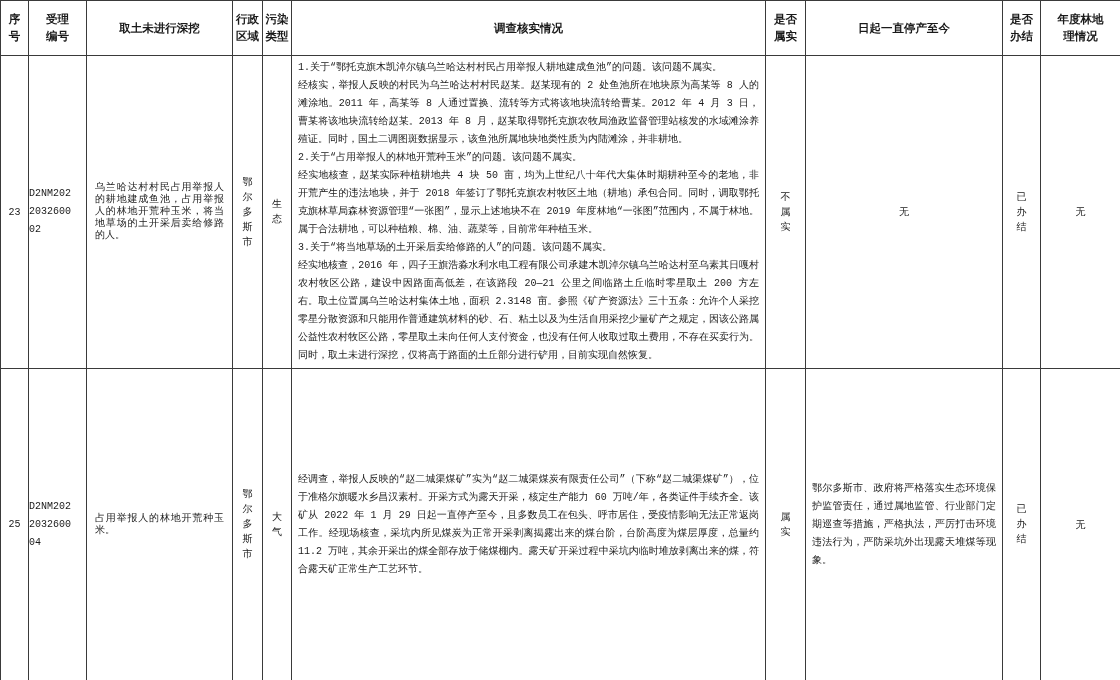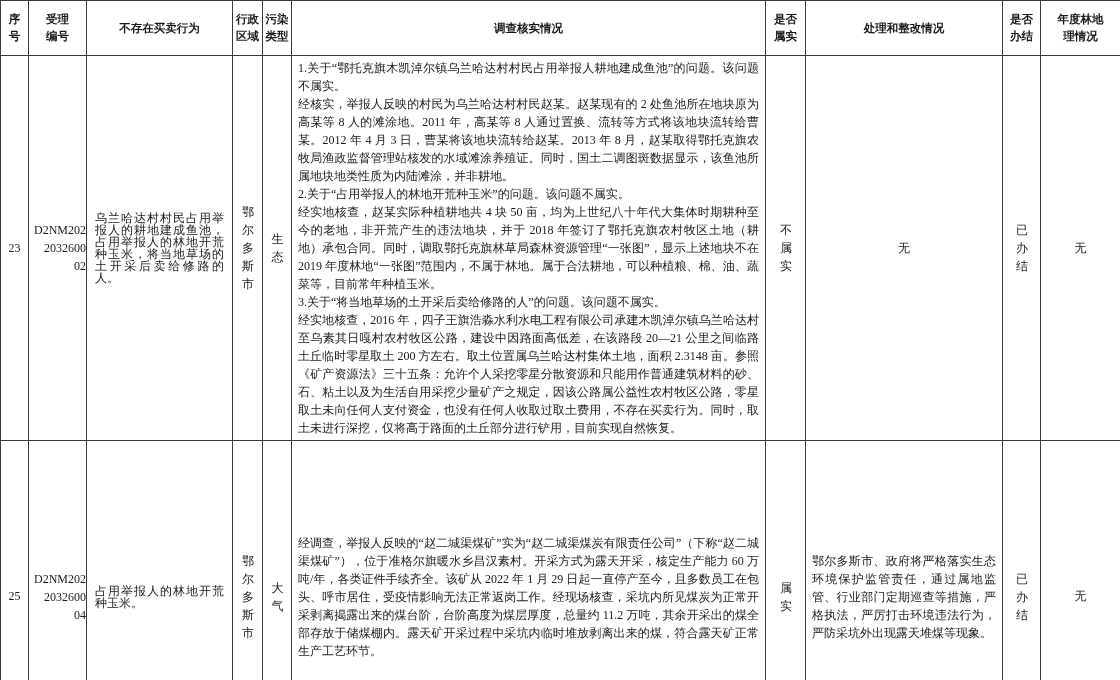--- a/index.html
+++ b/index.html
@@ -15,47 +15,47 @@
   th,td{
     border:1px solid #3a3a3a;
     vertical-align:middle;
     overflow:hidden;
     padding:0;
   }
   th{
     font-weight:bold;font-size:11.5px;line-height:1.45;
     text-align:center;white-space:pre-line;padding:2px 1px;
   }
-  td{font-size:12px;}
+  td{font-size:10px;font-family:Liberation Mono, monospace;}
   .center{text-align:center;}
   .longtext{
     display:block;
     text-align:justify;
     white-space:pre-line;
     line-height:18px;
     padding:3px 6px;
   }
   .probtext{
     display:block;
     text-align:justify;
     white-space:pre-line;
     line-height:12px;
     padding:2px 8px;
   }
   .idtext{
-    display:block;text-align:right;white-space:pre-line;line-height:18px;
+    display:block;text-align:left;white-space:pre-line;line-height:18px;
   }
   
   .vcell{text-align:center;}
   .vtext{
     display:inline-block;
     width:1.1em;
     word-break:break-all;
     line-height:1.5;
-    text-align:right;
+    text-align:center;
   }
 </style>
 </head>
 <body>
 
 <table>
   <colgroup>
     <col style="width:28px">
     <col style="width:58px">
     <col style="width:146px">
@@ -67,29 +67,29 @@
     <col style="width:38px">
     <col style="width:80px">
   </colgroup>
 
   <thead>
     <tr style="height:55px;">
       <th>序
 号</th>
       <th>受理
 编号</th>
-      <th>不存在买卖行为</th>
+      <th>取土未进行深挖</th>
       <th>行政
 区域</th>
       <th>污染
 类型</th>
       <th>调查核实情况</th>
       <th>是否
 属实</th>
-      <th>处理和整改情况</th>
+      <th>日起一直停产至今</th>
       <th>是否
 办结</th>
       <th>年度林地
 理情况</th>
     </tr>
   </thead>
 
   <tbody>
     <tr style="height:313px;">
       <td class="center">

